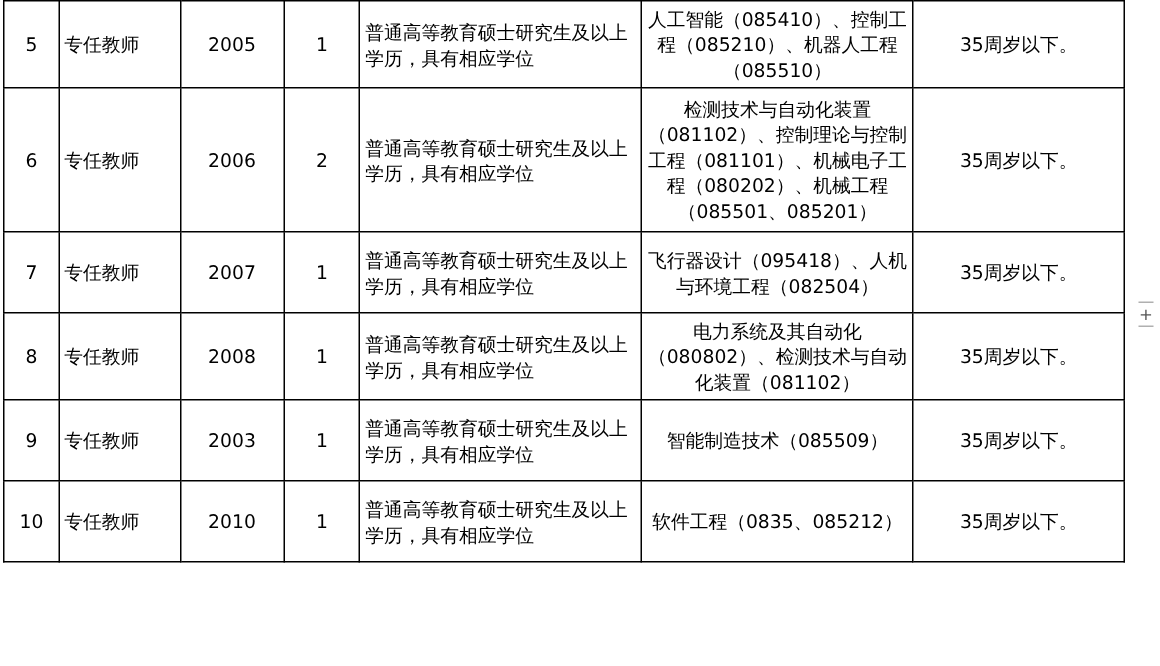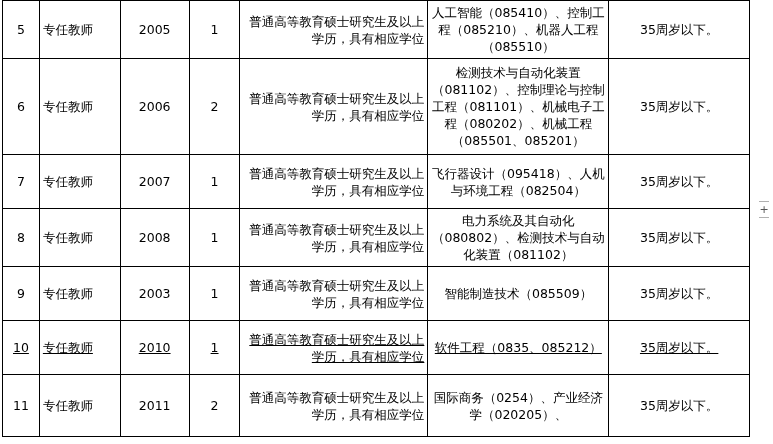--- a/index.html
+++ b/index.html
@@ -48,21 +48,21 @@
   col.c-age    { width: 122px; }
 
   td.no, td.year, td.count {
     text-align: center;
   }
   td.type {
     text-align: left;
     letter-spacing: 0px;
   }
   td.edu {
-    text-align: right;
+    text-align: left;
     line-height: 19px;
   }
   td.major {
     text-align: center;
     line-height: 18px;
   }
   td.major.centered {
     text-align: center;
   }
   td.age {
@@ -143,36 +143,27 @@
       </tr>
       <tr style="height:54px;">
         <td class="no">9</td>
         <td class="type">专任教师</td>
         <td class="year">2003</td>
         <td class="count">1</td>
         <td class="edu">普通高等教育硕士研究生及以上学历，具有相应学位</td>
         <td class="major">智能制造技术（085509）</td>
         <td class="age">35周岁以下。</td>
       </tr>
-      <tr style="height:54px;text-decoration:underline;">
+      <tr style="height:54px;">
         <td class="no">10</td>
         <td class="type">专任教师</td>
         <td class="year">2010</td>
         <td class="count">1</td>
         <td class="edu">普通高等教育硕士研究生及以上学历，具有相应学位</td>
         <td class="major">软件工程（0835、085212）</td>
-        <td class="age">35周岁以下。</td>
-      </tr>
-      <tr style="height:62px;">
-        <td class="no">11</td>
-        <td class="type">专任教师</td>
-        <td class="year">2011</td>
-        <td class="count">2</td>
-        <td class="edu">普通高等教育硕士研究生及以上学历，具有相应学位</td>
-        <td class="major">国际商务（0254）、产业经济学（020205）、</td>
         <td class="age">35周岁以下。</td>
       </tr>
     </tbody>
   </table>
 
   <div class="side-widget">
     <div class="bar"></div>
     <div>+</div>
     <div class="bar"></div>
   </div>

